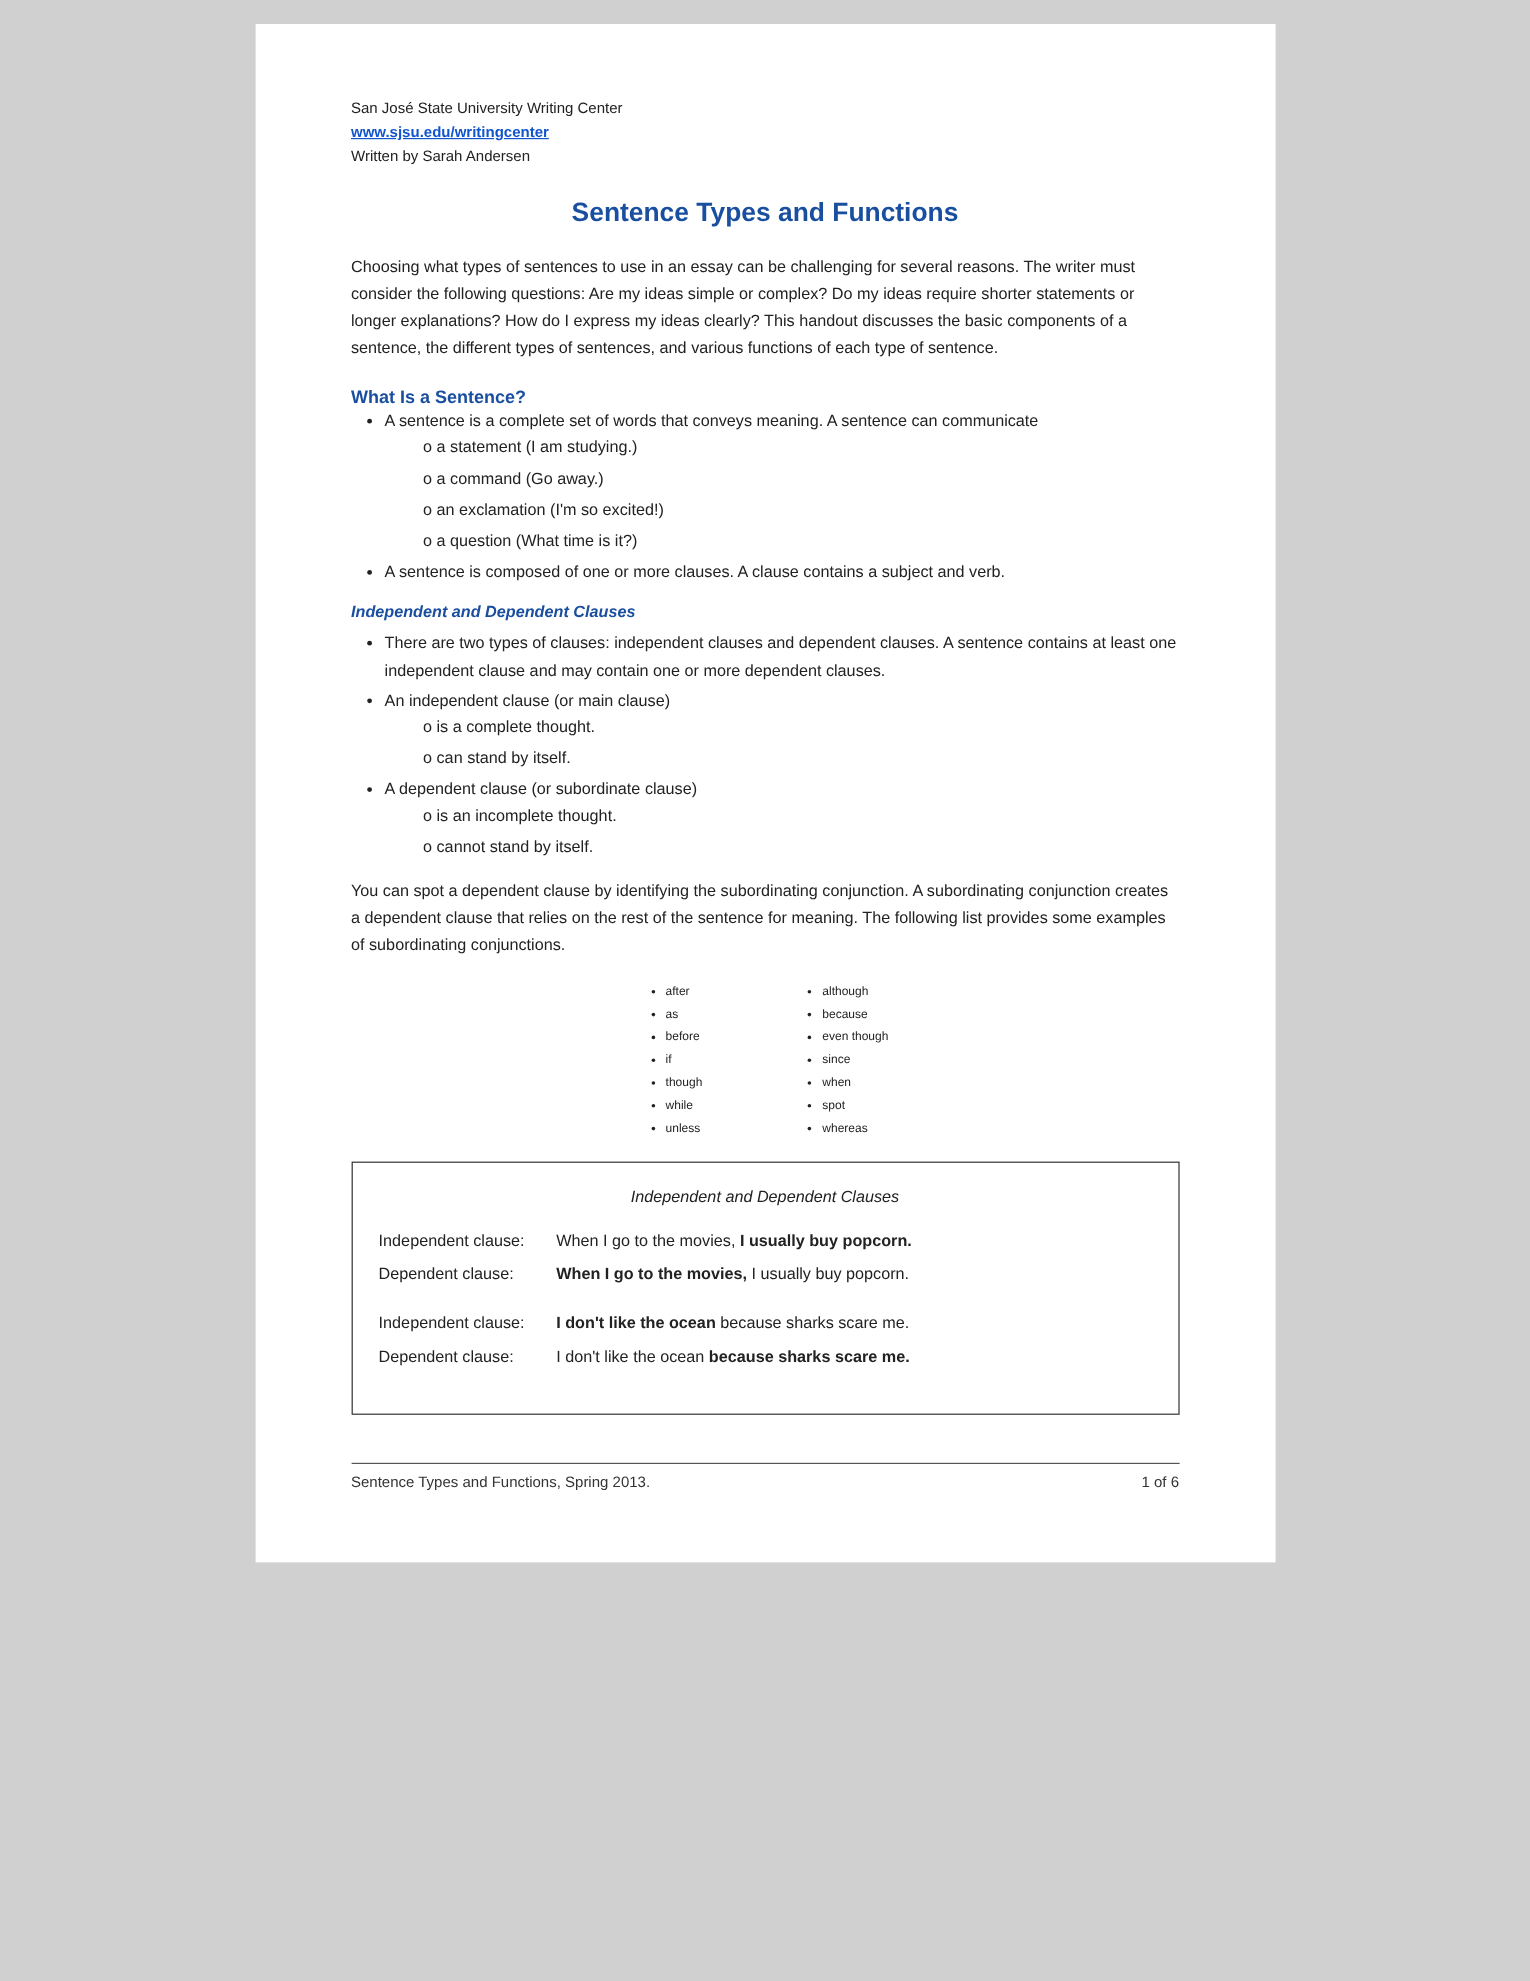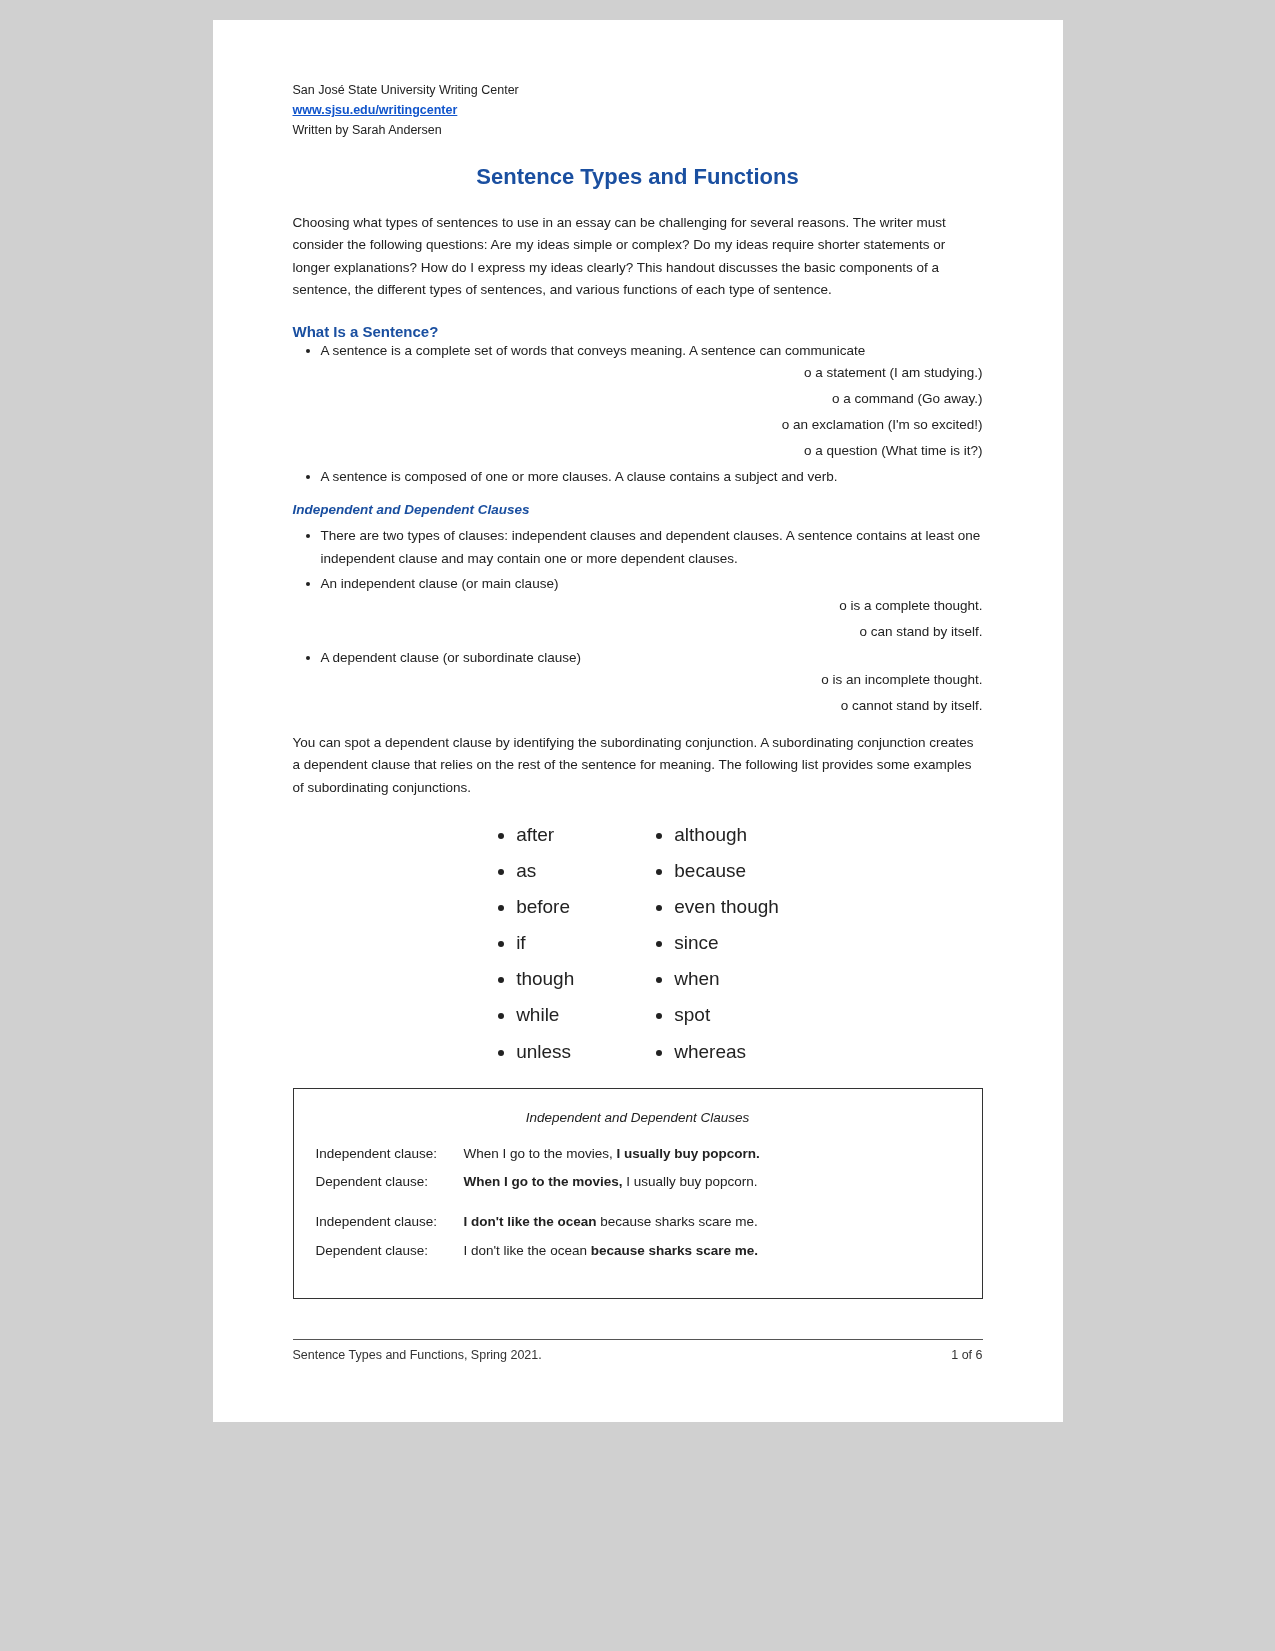--- a/index.html
+++ b/index.html
@@ -80,21 +80,20 @@
     ul.bullet-list li {
       margin-bottom: 3px;
     }
 
     ul.sub-bullet-list {
       list-style: none;
       margin-left: 32px;
       font-size: 13.5px;
       line-height: 1.7;
       color: #222;
-      text-align: right;
     }
 
     ul.sub-bullet-list li::before {
       content: "o  ";
       font-family: Arial, Helvetica, sans-serif;
     }
 
     .paragraph {
       font-size: 13.5px;
       line-height: 1.65;
@@ -110,21 +109,21 @@
     }
 
     .two-col-list {
       display: flex;
       gap: 80px;
     }
 
     .col-list {
       list-style: disc;
       margin-left: 20px;
-      font-size: 19px;
+      font-size: 10px;
       line-height: 1.9;
       color: #222;
     }
 
     .example-box {
       border: 1px solid #333;
       padding: 18px 22px 18px 22px;
       margin-top: 10px;
       font-size: 13.5px;
       line-height: 1.65;
@@ -265,17 +264,17 @@
         <span class="example-text"><span class="bold">I don't like the ocean</span> because sharks scare me.</span>
       </div>
       <div class="example-row">
         <span class="example-label">Dependent clause:</span>
         <span class="example-text">I don't like the ocean <span class="bold">because sharks scare me.</span></span>
       </div>
     </div>
   </div>
 
   <div class="footer-bar">
-    <span>Sentence Types and Functions, Spring 2021.</span>
+    <span>Sentence Types and Functions, Spring 2013.</span>
     <span>1 of 6</span>
   </div>
 
 </div>
 
 </body></html>

